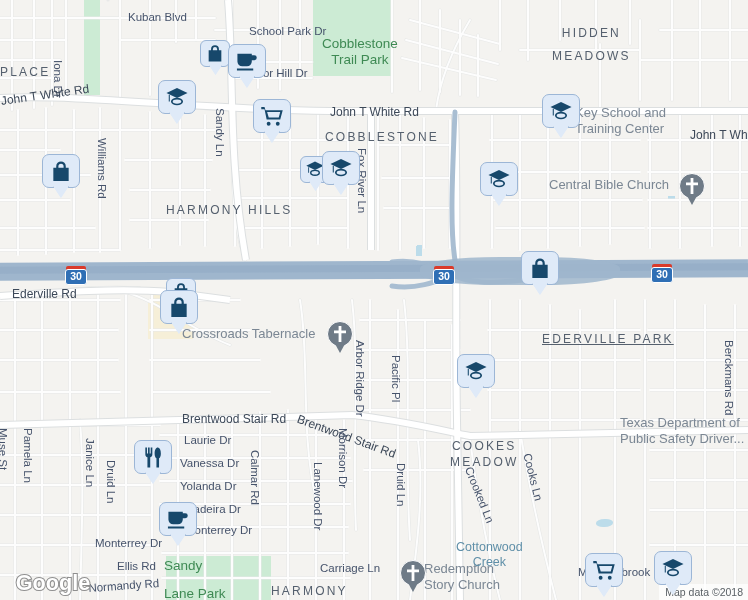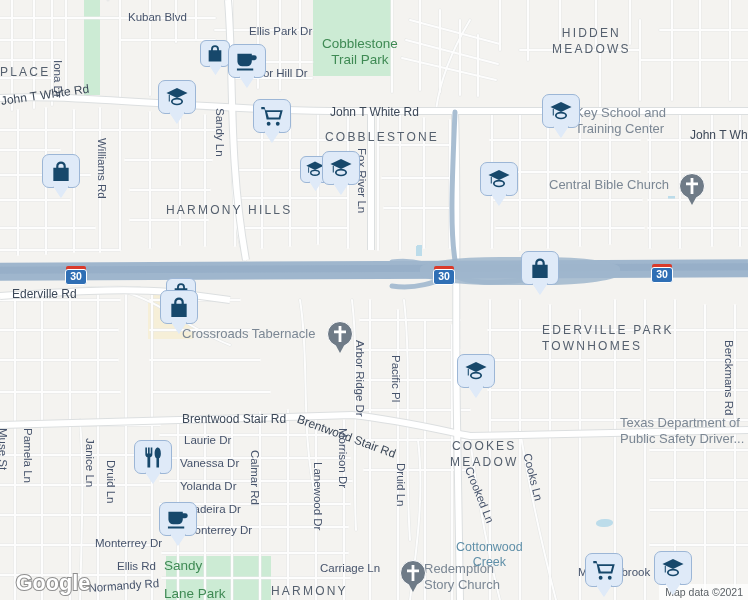--- a/index.html
+++ b/index.html
@@ -249,30 +249,29 @@
   <div class="shield" style="left:650px;top:264px;">
     <div class="top"></div>
     <div class="bot"></div>
     <span>30</span>
   </div>
 
   <div class="lbl hood" style="left:0px;top:65px;"><span>PLACE</span></div>
 
   <div class="lbl hood" style="left:552px;top:26px;text-align:center;">
     <div>HIDDEN</div>
-    <div style="margin-top:2px;">MEADOWS</div>
+    <div style="margin-top:9px;">MEADOWS</div>
   </div>
 
   <div class="lbl hood" style="left:325px;top:130px;"><span>COBBLESTONE</span></div>
 
   <div class="lbl hood" style="left:166px;top:203px;"><span>HARMONY HILLS</span></div>
 
-  <div class="lbl hood" style="left:542px;top:323px;text-align:left;">
+  <div class="lbl hood" style="left:542px;top:332px;text-align:right;text-decoration:underline;">
     <div>EDERVILLE PARK</div>
-    <div style="margin-top:2px;">TOWNHOMES</div>
   </div>
 
   <div class="lbl hood" style="left:450px;top:439px;text-align:center;">
     <div>COOKES</div>
     <div style="margin-top:2px;">MEADOW</div>
   </div>
 
   <div class="lbl hood" style="left:271px;top:584px;"><span>HARMONY</span></div>
 
   <div class="lbl parklbl" style="left:322px;top:36px;text-align:center;">
@@ -298,21 +297,21 @@
   <div class="lbl poi" style="left:620px;top:415px;">
     <div>Texas Department of</div>
     <div style="margin-top:1px;">Public Safety Driver...</div>
   </div>
   <div class="lbl poi" style="left:424px;top:561px;">
     <div>Redemption</div>
     <div style="margin-top:1px;">Story Church</div>
   </div>
 
   <div class="lbl street" style="left:128px;top:11px;"><span>Kuban Blvd</span></div>
-  <div class="lbl street" style="left:249px;top:25px;"><span>Ellis Park Dr</span></div>
+  <div class="lbl street" style="left:249px;top:25px;"><span>School Park Dr</span></div>
   <div class="lbl street" style="left:245px;top:67px;"><span>Arbor Hill Dr</span></div>
   <div class="lbl street" style="left:64px;top:60px;transform:rotate(90deg);transform-origin:left top;"><span>Iona Dr</span></div>
   <div class="lbl street-b" style="left:0px;top:94px;transform:rotate(-8deg);transform-origin:left top;"><span>John T White Rd</span></div>
   <div class="lbl street-b" style="left:330px;top:105px;"><span>John T White Rd</span></div>
   <div class="lbl street-b" style="left:690px;top:128px;"><span>John T Whi</span></div>
   <div class="lbl street" style="left:108px;top:138px;transform:rotate(90deg);transform-origin:left top;"><span>Williams Rd</span></div>
   <div class="lbl street" style="left:226px;top:108px;transform:rotate(90deg);transform-origin:left top;"><span>Sandy Ln</span></div>
   <div class="lbl street" style="left:368px;top:148px;transform:rotate(90deg);transform-origin:left top;"><span>Fox River Ln</span></div>
   <div class="lbl street-b" style="left:12px;top:287px;"><span>Ederville Rd</span></div>
   <div class="lbl street" style="left:366px;top:340px;transform:rotate(90deg);transform-origin:left top;"><span>Arbor Ridge Dr</span></div>
@@ -515,15 +514,15 @@
         <path d="M12 2 23 7.3 12 12.6 1 7.3z" fill="#17486b"></path>
         <path d="M3.4 9v7.2h1.1V9z" fill="#17486b"></path>
         <ellipse cx="12" cy="16.2" rx="5.4" ry="3.1" fill="none" stroke="#17486b" stroke-width="1.8"></ellipse>
       </svg>
   </div>
 
   <svg id="googlelogo" width="120" height="30" viewBox="0 0 120 30">
     <text x="2" y="23">Google</text>
   </svg>
 
-  <div id="attrib">Map data ©2021</div>
+  <div id="attrib">Map data ©2018</div>
 
 </div>
 
 </body></html>

